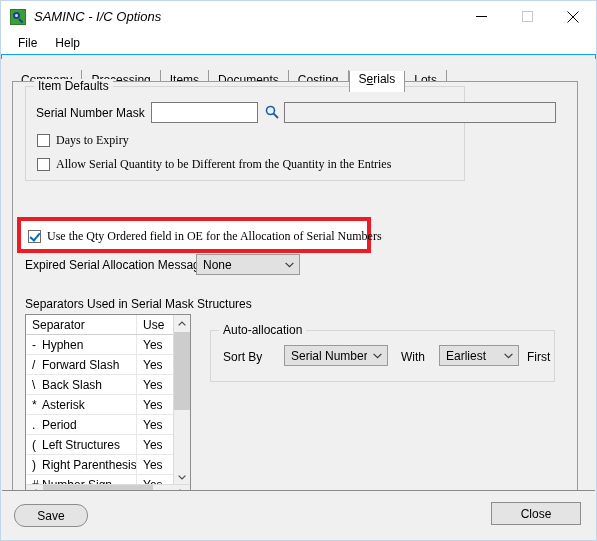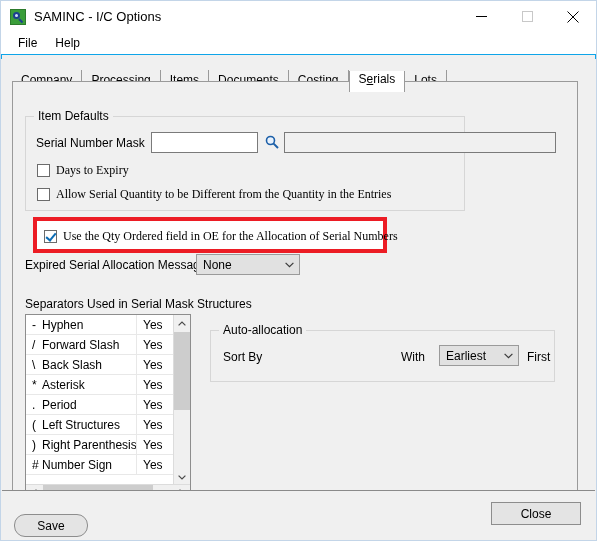--- a/index.html
+++ b/index.html
@@ -62,20 +62,21 @@
     width: 5px;
     height: 2px;
     background: #1c3f8f;
     transform: rotate(45deg);
     transform-origin: left center;
   }
   .title-text {
     font-size: 13px;
     color: #000;
     white-space: nowrap;
+    font-style: italic;
   }
   .win-controls {
     position: absolute;
     right: 0;
     top: 0;
     height: 31px;
     display: flex;
   }
   .win-btn {
     width: 46px;
@@ -166,21 +167,21 @@
     left: 8px;
     background: #f0f0f0;
     padding: 0 4px;
     font-size: 12px;
     color: #000;
     white-space: nowrap;
   }
 
   #group-item-defaults {
     left: 12px;
-    top: 34px;
+    top: 4px;
     width: 440px;
     height: 95px;
   }
   #group-auto-alloc {
     left: 197px;
     top: 48px;
     width: 345px;
     height: 52px;
   }
 
@@ -255,21 +256,21 @@
   .combo .combo-arrow {
     width: 20px;
     display: flex;
     align-items: center;
     justify-content: center;
   }
 
   
   #highlight-box {
     position: absolute;
-    left: 20px;
+    left: 4px;
     top: 135px;
     width: 354px;
     height: 36px;
     border: 4px solid #ec1c24;
     box-sizing: border-box;
     background: #ffffff;
     z-index: 5;
   }
 
   
@@ -402,21 +403,21 @@
     height: 23px;
     background: #e4e4e4;
     border: 1px solid #8d8d8d;
     box-sizing: border-box;
     font-size: 12px;
     color: #000;
     display: flex;
     align-items: center;
     justify-content: center;
   }
-  #save-button { left: 12px; top: 23px; width: 74px; border-radius: 11px; }
+  #save-button { left: 12px; top: 13px; width: 74px; border-radius: 11px; }
   #close-button { right: 14px; top: 11px; width: 90px; text-align: center; }
 </style>
 </head>
 <body>
 
 <div id="window">
 
   <div class="titlebar">
     <div class="app-icon"></div>
     <div class="title-text">SAMINC - I/C Options</div>
@@ -503,20 +504,24 @@
             </svg>
         </span>
       </div>
 
       <div id="separators-label">Separators Used in Serial Mask Structures</div>
 
       <div id="separators-list">
         <div class="grid-scrollport">
           <table class="grid">
             <tbody>
+              <tr class="header">
+                <td class="col-sep">Separator</td>
+                <td class="col-use">Use</td>
+              </tr>
               <tr>
                 <td class="col-sep"><span class="sep-sym">-</span><span>Hyphen</span></td>
                 <td class="col-use">Yes</td>
               </tr>
               <tr>
                 <td class="col-sep"><span class="sep-sym">/</span><span>Forward Slash</span></td>
                 <td class="col-use">Yes</td>
               </tr>
               <tr>
                 <td class="col-sep"><span class="sep-sym">\</span><span>Back Slash</span></td>
@@ -574,20 +579,28 @@
               </svg>
           </div>
         </div>
       </div>
 
       <div class="group" id="group-auto-alloc" style="top:248px;">
         <div class="group-title">Auto-allocation</div>
 
         <div class="lbl" style="left:12px; top:19px;">Sort By</div>
 
+        <div class="combo" style="left:73px; top:14px; width:104px; height:21px;">
+          <span class="combo-value">Serial Number</span>
+          <span class="combo-arrow">
+            <svg width="9" height="6" viewBox="0 0 9 6">
+                <path d="M0.6 0.8 L4.5 4.7 L8.4 0.8" fill="none" stroke="#3a3a3a" stroke-width="1.2"></path>
+              </svg>
+          </span>
+        </div>
 
         <div class="lbl" style="left:190px; top:19px;">With</div>
 
         <div class="combo" style="left:228px; top:14px; width:80px; height:21px;">
           <span class="combo-value">Earliest</span>
           <span class="combo-arrow">
             <svg width="9" height="6" viewBox="0 0 9 6">
                 <path d="M0.6 0.8 L4.5 4.7 L8.4 0.8" fill="none" stroke="#3a3a3a" stroke-width="1.2"></path>
               </svg>
           </span>

